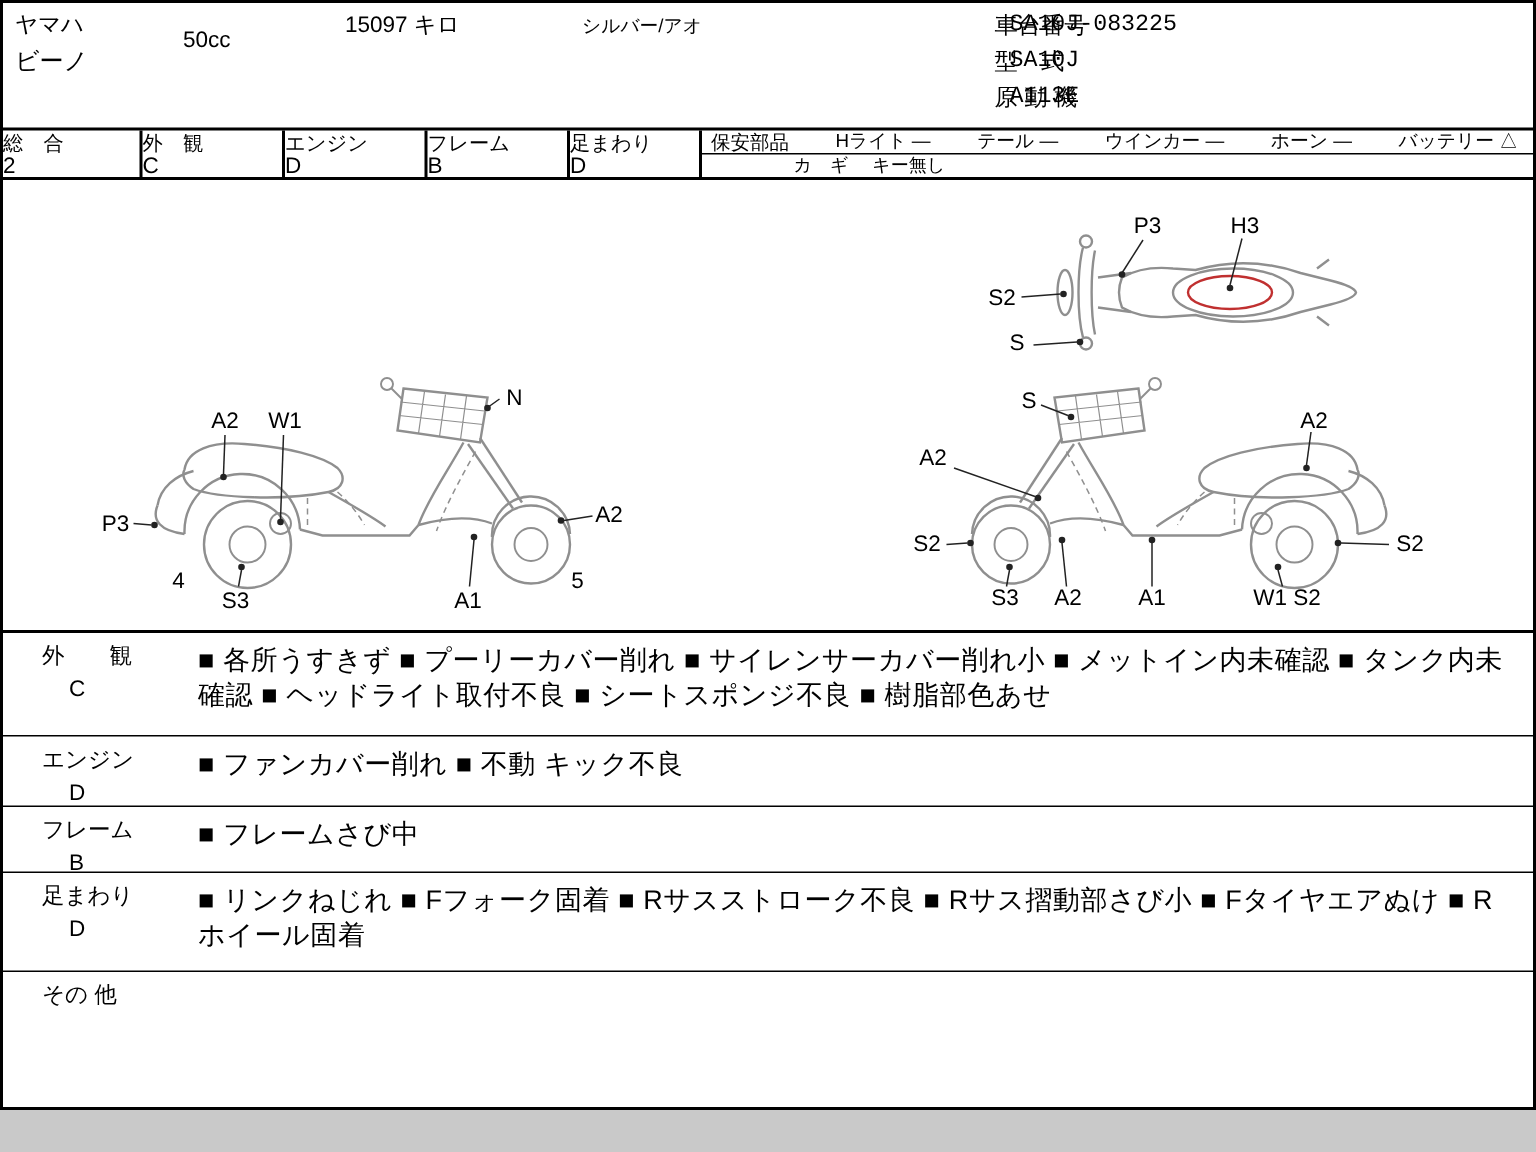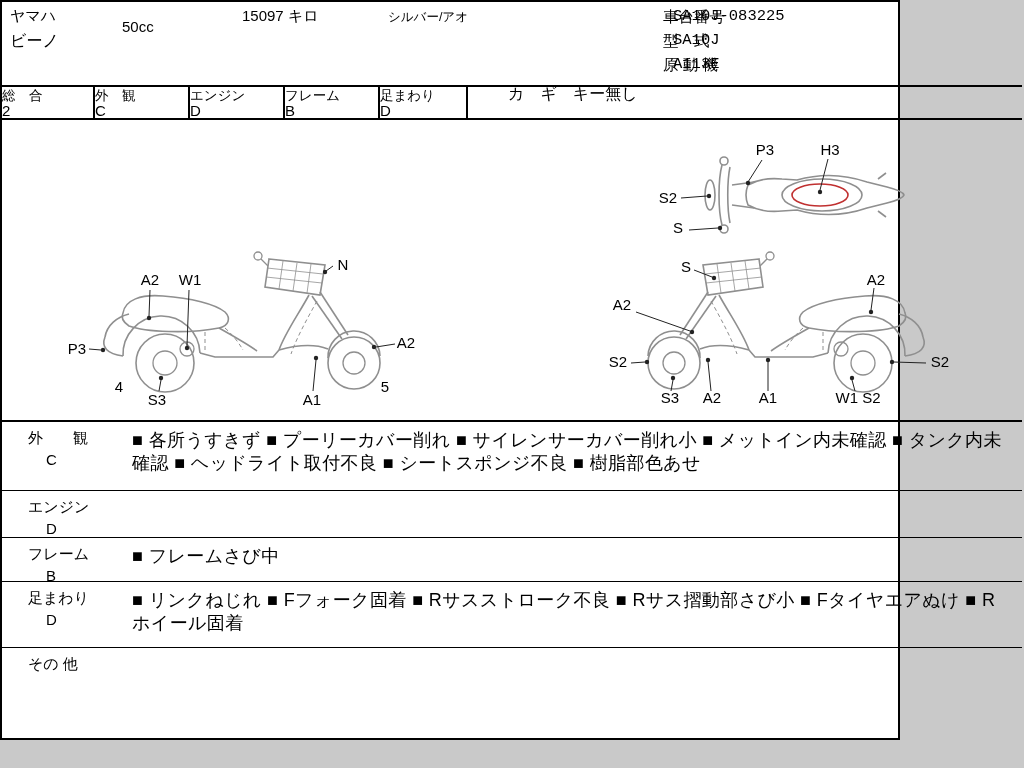--- a/index.html
+++ b/index.html
@@ -6,30 +6,30 @@
   html,body { width:1024px; height:768px; }
   body {
     background:#c9c9c9;
     font-family:"Liberation Sans", sans-serif;
     position:relative;
     overflow:hidden;
     color:#000;
   }
   .sheet {
     position:absolute; top:0; left:0;
-    width:900px; height:740px;
+    width:1024px; height:740px;
     background:#ffffff;
     border:2px solid #000;
   }
   
   .hdr { position:absolute; top:0; left:0; width:1020px; height:83px; }
   .hdr span { position:absolute; white-space:nowrap; }
   .h-maker   { left:8px;   top:5px;  font-size:15px; }
   .h-cc      { left:120px; top:16px;  font-size:15px; }
-  .h-km      { left:228px; top:5px;  font-size:15px;margin-left:12px; }
+  .h-km      { left:228px; top:5px;  font-size:15px; }
   .h-color   { left:386px; top:7px;  font-size:12.5px; }
   .h-model   { left:8px;   top:29px; font-size:16px; }
   .h-chassis { left:661px; top:5px;  font-size:15.5px; }
   .h-type    { left:661px; top:29px; font-size:15.5px; }
   .h-engine  { left:661px; top:53px; font-size:15.5px; }
   .h-val { margin-left:10px;font-family:Liberation Mono, monospace; }
   
   .grade-band {
     position:absolute; top:83px; left:0; width:1020px; height:35px;
     border-top:2px solid #000; border-bottom:2px solid #000;
@@ -43,21 +43,21 @@
   .glabel { font-size:13.5px; line-height:15px; }
   .gvalue { font-size:15px; line-height:15px; }
   .gsafety { flex:1; border-right:none; display:block; }
   .safety-row1 {
     height:16px; border-bottom:1px solid #000;
     display:flex; align-items:center; justify-content:space-between;
     padding:0 10px 0 6px;
   }
   .safety-title { font-size:13px; }
   .safety-item  { font-size:12.5px; }
-  .safety-row2 { height:14px; display:flex; align-items:center; padding-left:40px; font-size:16px; }
+  .safety-row2 { height:14px; display:flex; align-items:center; padding-left:61px; font-size:12px; }
   .key-label { margin-right:16px; }
   
   .diagram { position:absolute; top:118px; left:0; width:1020px; height:300px; }
   .diagram text { font-size:15px; fill:#000; }
   
   .drow {
     position:absolute; left:0; width:1020px;
     border-top:1px solid #000;
     display:flex;
   }
@@ -110,20 +110,28 @@
     </div>
     <div class="gcell gc3">
       <div class="glabel">フレーム</div>
       <div class="gvalue">B</div>
     </div>
     <div class="gcell gc4">
       <div class="glabel">足まわり</div>
       <div class="gvalue">D</div>
     </div>
     <div class="gcell gsafety">
+      <div class="safety-row1">
+        <span class="safety-title">保安部品</span>
+        <span class="safety-item">Hライト ―</span>
+        <span class="safety-item">テール ―</span>
+        <span class="safety-item">ウインカー ―</span>
+        <span class="safety-item">ホーン ―</span>
+        <span class="safety-item">バッテリー △</span>
+      </div>
       <div class="safety-row2">
         <span class="key-label">カ　ギ</span>
         <span class="key-value">キー無し</span>
       </div>
     </div>
   </div>
 
   <svg class="diagram" width="1020" height="300" viewBox="0 0 1020 300" xmlns="http://www.w3.org/2000/svg">
     <defs>
       <g id="scooterSide" fill="none" stroke="#8f8f8f" stroke-width="1.6">
@@ -249,20 +257,21 @@
       <div class="dgrade">C</div>
     </div>
     <div class="drow-text">■ 各所うすきず ■ プーリーカバー削れ ■ サイレンサーカバー削れ小 ■ メットイン内未確認 ■ タンク内未確認 ■ ヘッドライト取付不良 ■ シートスポンジ不良 ■ 樹脂部色あせ</div>
   </div>
 
   <div class="drow" style="top:488px;height:47px;">
     <div class="drow-label">
       <div>エンジン</div>
       <div class="dgrade">D</div>
     </div>
+    <div class="drow-text">■ ファンカバー削れ ■ 不動 キック不良</div>
   </div>
 
   <div class="drow" style="top:535px;height:44px;">
     <div class="drow-label">
       <div>フレーム</div>
       <div class="dgrade">B</div>
     </div>
     <div class="drow-text">■ フレームさび中</div>
   </div>
 

